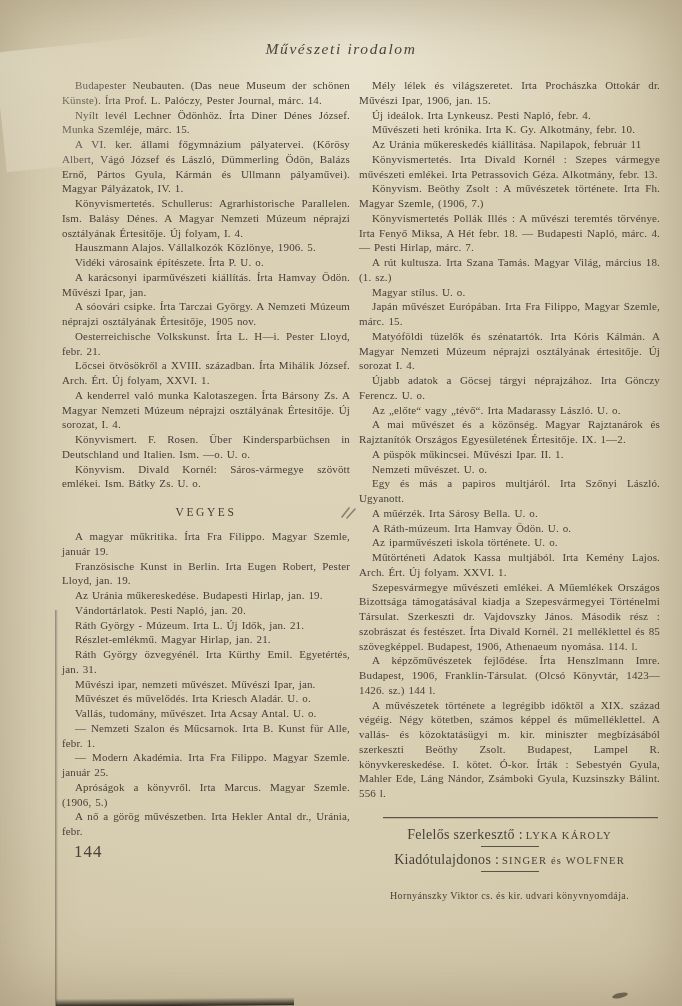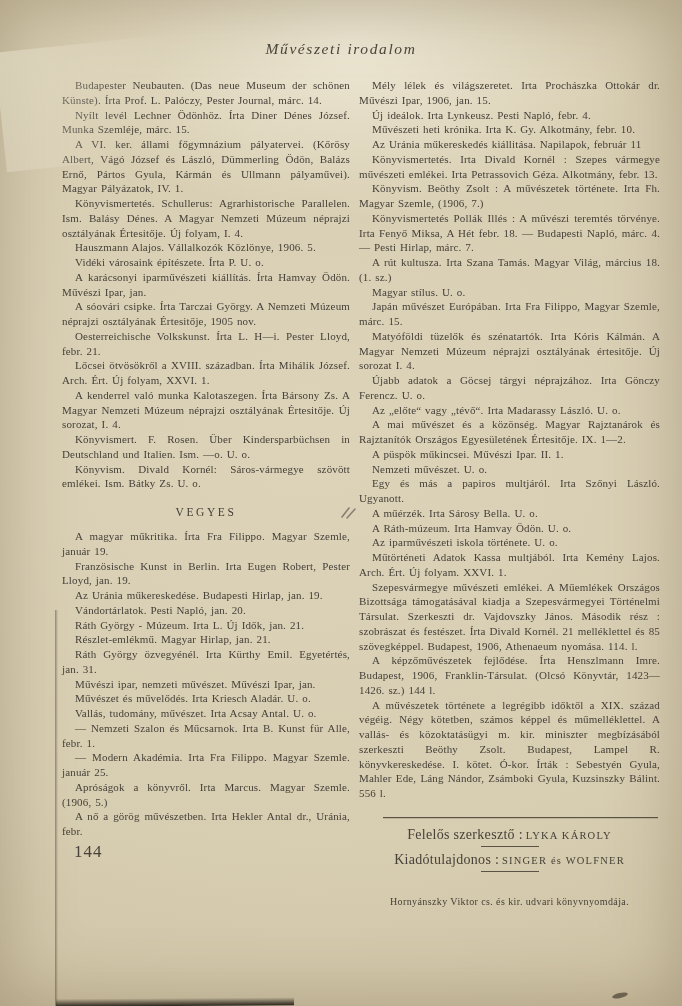--- a/index.html
+++ b/index.html
@@ -57,21 +57,21 @@
     padding-left:12px;
     margin-top:3px;
   }
   .footer{margin-top:16px;text-align:center;}
   .rule-long{height:1px;background:#56504433;border-top:1px solid #5a5345;margin:0 2px 9px 24px;}
   .rule-short{width:58px;height:1px;border-top:1px solid #5a5345;margin:3px auto 5px;}
   .footer-line{font-size:10px;line-height:14px;letter-spacing:.3px;}
   .f-label{font-size:14px;}
   .f-name{font-size:10.5px;letter-spacing:1.2px;}
   .f-addr{margin-top:1px;}
-  .f-printer{margin-top:22px;font-size:10px;letter-spacing:.4px;}
+  .f-printer{margin-top:16px;font-size:10px;letter-spacing:.4px;}
   
   .artifact{position:absolute;pointer-events:none;}
   .edge-bottom{
     left:56px;bottom:0;width:238px;height:8px;
     background:linear-gradient(to top, rgba(18,13,8,.85), rgba(18,13,8,0));
     transform:rotate(-.4deg);
   }
   .edge-left{
     left:55px;top:610px;width:3px;height:396px;
     background:linear-gradient(to right, rgba(55,45,32,.45), rgba(55,45,32,0));

